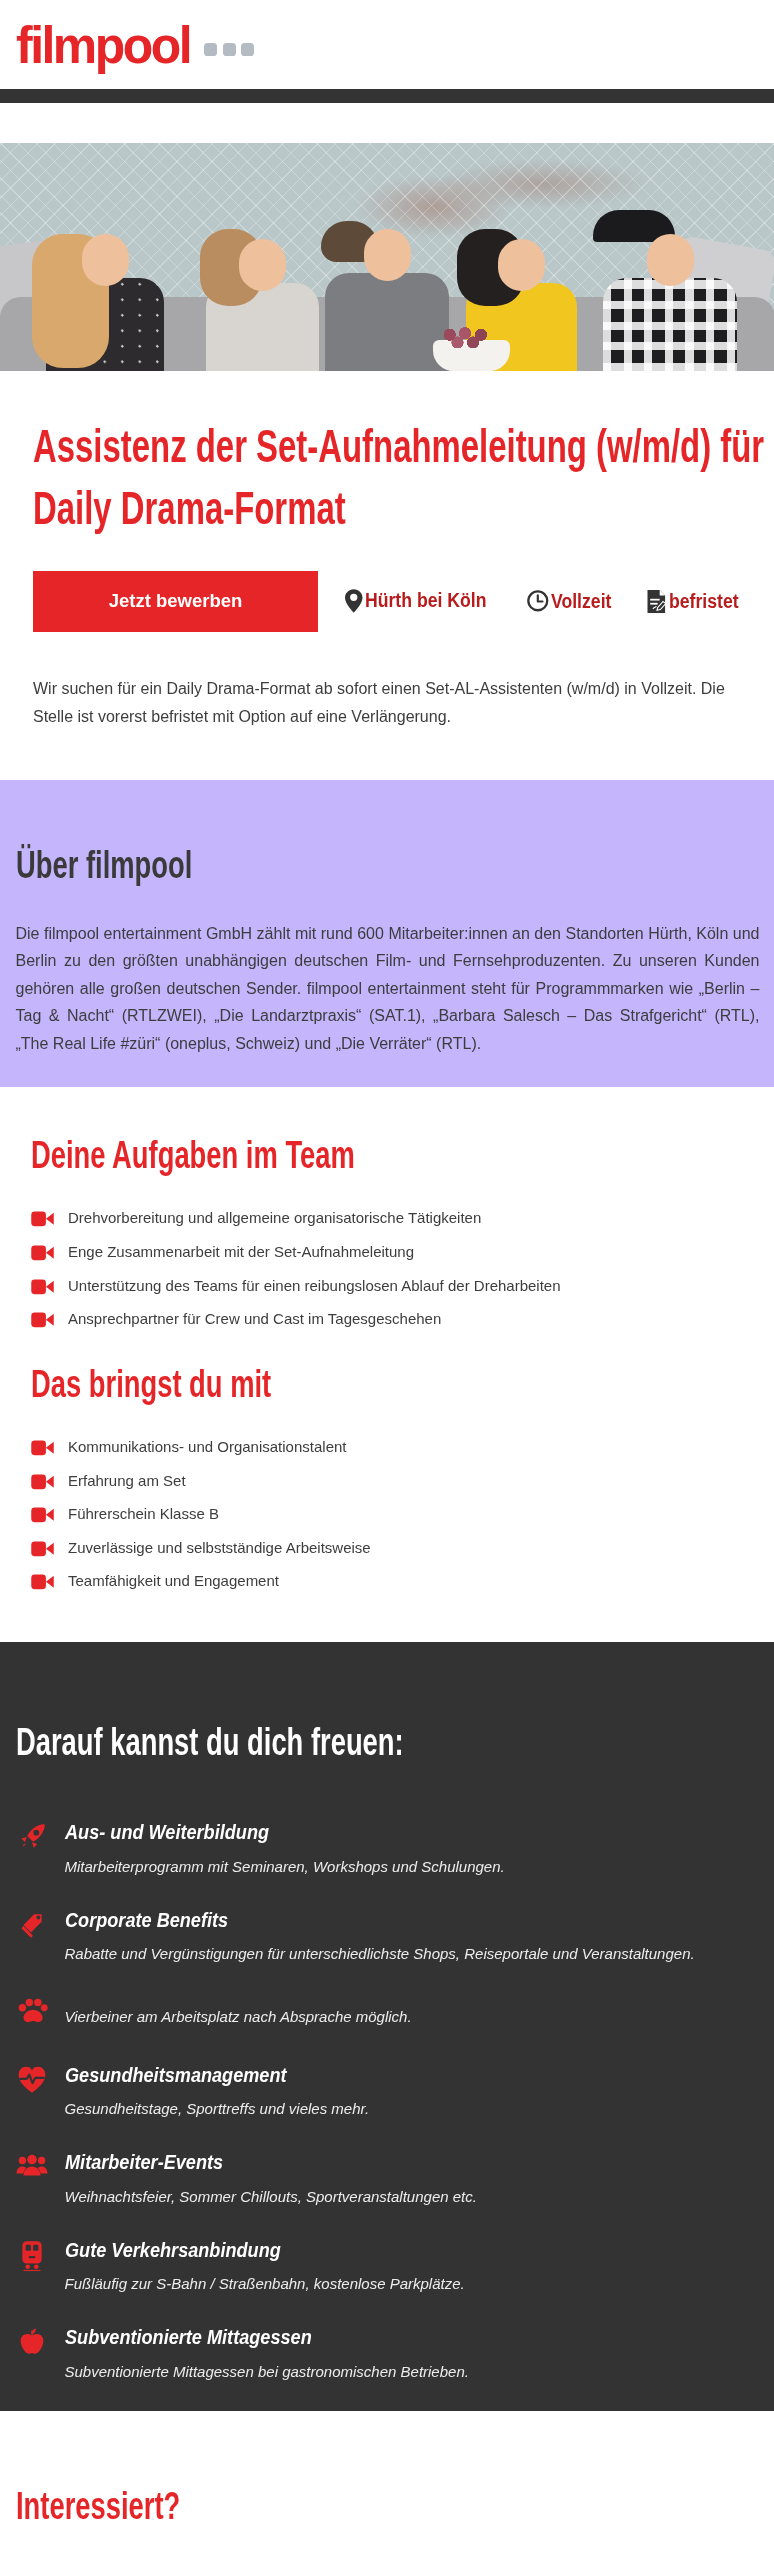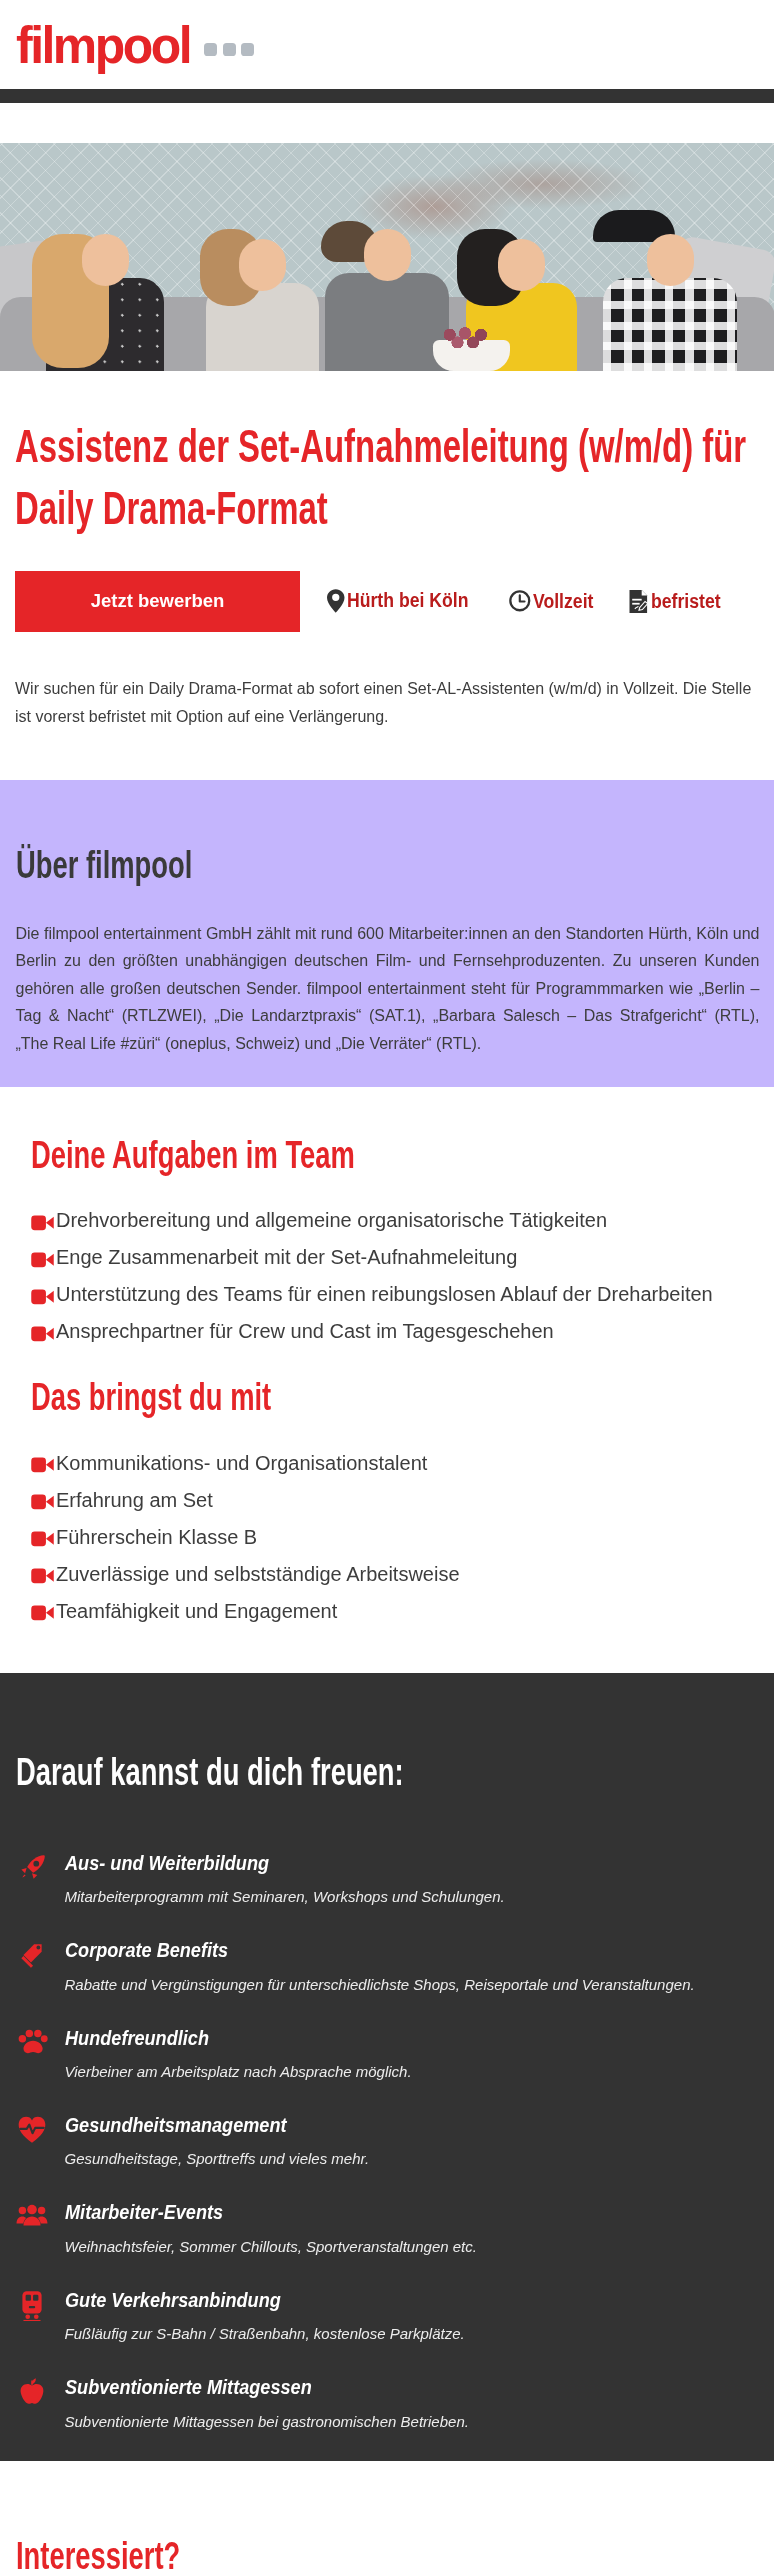--- a/index.html
+++ b/index.html
@@ -34,42 +34,42 @@
   .torso{border-radius:24px 24px 0 0;margin-top:-7.2px;}
   .hat{position:absolute;}
   .grapes{position:absolute;bottom:0;left:433px;width:77px;height:31px;background:#f4f2ee;border-radius:6.2px 6.2px 20.6px 20.6px;}
   .grapes::before{content:"";position:absolute;left:9.3px;top:-13.4px;width:57px;height:20.6px;
     background:radial-gradient(circle 6.2px at 7.7px 7.7px,#9b4a5d 96%,transparent),
                radial-gradient(circle 6.2px at 23px 6.2px,#a85568 96%,transparent),
                radial-gradient(circle 6.2px at 39px 7.7px,#8f4456 96%,transparent),
                radial-gradient(circle 6.2px at 15.5px 15.5px,#aa5a6d 96%,transparent),
                radial-gradient(circle 6.2px at 31px 15.5px,#93485a 96%,transparent);}
   
-  .main-pad{padding:0 15px;}
+  .main-pad{padding:0 33px;}
   .job-title{margin-top:44px;color:#e52528;font-weight:bold;font-size:47px;line-height:1.32;}
   .job-title .cond{display:inline-block;transform:scaleX(.70);transform-origin:left center;white-space:nowrap;}
   .actions-row{display:flex;align-items:center;margin-top:29px;}
   .btn{display:flex;align-items:center;justify-content:center;cursor:pointer;font-weight:bold;}
   .apply-top{width:285px;height:61px;background:#e52528;color:#fff;font-size:18.5px;flex:none;}
   .meta{display:flex;align-items:center;margin-left:27px;gap:28px;}
   .meta-item{display:flex;align-items:flex-start;gap:2px;color:#b91c1c;font-weight:bold;font-size:19.6px;}
   .meta-item .lbl{display:inline-block;transform:scaleX(.9);transform-origin:left center;white-space:nowrap;}
   .intro{margin-top:43px;font-size:16px;line-height:1.75;color:#3d3d3d;max-width:747px;}
   
   .h2{font-weight:bold;font-size:38px;line-height:1.15;color:#e52528;}
   .h2 .cond{display:inline-block;transform:scaleX(.72);transform-origin:left center;white-space:nowrap;}
   .h2.dark-h{color:#3a3a3a;}
   .h2.white-h{color:#ffffff;}
   
   .about{margin-top:49px;background:#c4b5fd;padding:33px 15.5px 30px 15.5px;}
   .about p{margin:17.5px 0 0 0;font-size:16px;line-height:1.72;color:#3d3d3d;text-align:justify;}
   
   .list-section{padding:0 31px;margin-top:47px;}
   .task-list{list-style:none;margin:24px 0 0 0;padding:0;}
-  .task-list li{display:flex;align-items:flex-end;gap:1px;margin-bottom:14px;font-size:20px;color:#3d3d3d;}
+  .task-list li{display:flex;align-items:flex-start;gap:13px;margin-bottom:14px;font-size:15px;color:#3d3d3d;}
   .task-list .cam{flex:none;width:24px;height:19.6px;}
   
   .benefits{margin-top:50px;background:#333333;padding:47px 15.5px 20.6px 15.5px;color:#fff;}
   .benefit{display:flex;margin-top:0;margin-bottom:33px;font-style:italic;}
   .benefits .h2{margin-bottom:56px;}
   .b-icon{flex:none;width:49px;padding-top:1px;}
   .b-icon svg{width:32px;height:32px;fill:#e52528;}
   .b-title{font-size:20.6px;font-weight:bold;color:#fff;}
   .b-title .cond{display:inline-block;transform:scaleX(.88);transform-origin:left center;white-space:nowrap;}
   .b-desc{margin-top:13.4px;font-size:15px;color:#ededed;}
@@ -282,21 +282,20 @@
 
     <div class="benefit">
       <div class="b-icon"><svg viewBox="0 0 60 60">
             <circle cx="12" cy="22" r="7"></circle>
             <circle cx="25" cy="12" r="7"></circle>
             <circle cx="41" cy="12" r="7"></circle>
             <circle cx="53" cy="22" r="6.4"></circle>
             <path d="M32 26c-10 0-18 8-18 15 0 5 4 8 8 8 4 0 6-2 10-2s6 2 10 2c4 0 8-3 8-8 0-7-8-15-18-15z"></path>
           </svg></div>
       <div>
-        <div class="b-title"><span class="cond">Hundefreundlich</span></div>
         <div class="b-desc">Vierbeiner am Arbeitsplatz nach Absprache möglich.</div>
       </div>
     </div>
 
     <div class="benefit">
       <div class="b-icon"><svg viewBox="0 0 60 60">
             <path d="M30 54C12 41 5 30 5 20 5 11 11 5 19 5c5 0 9 2 11 7 2-5 6-7 11-7 8 0 14 6 14 15 0 10-7 21-25 34z"></path>
             <path d="M8 28h12l5-8 6 16 5-10h16" fill="none" stroke="#333" stroke-width="4" stroke-linejoin="round" stroke-linecap="round"></path>
           </svg></div>
       <div>

